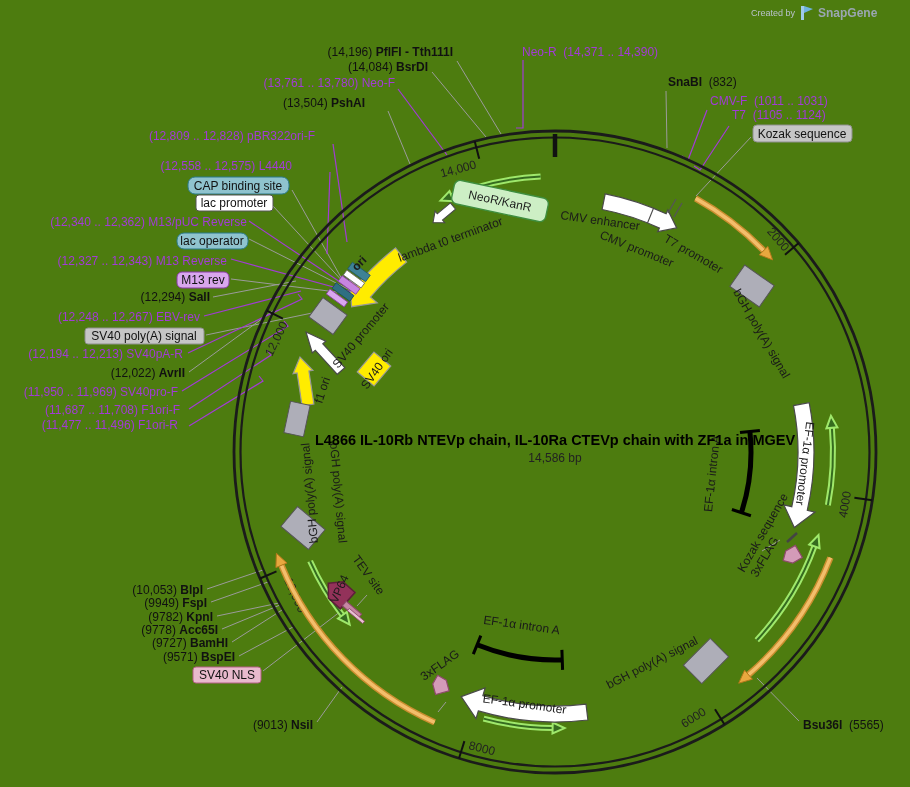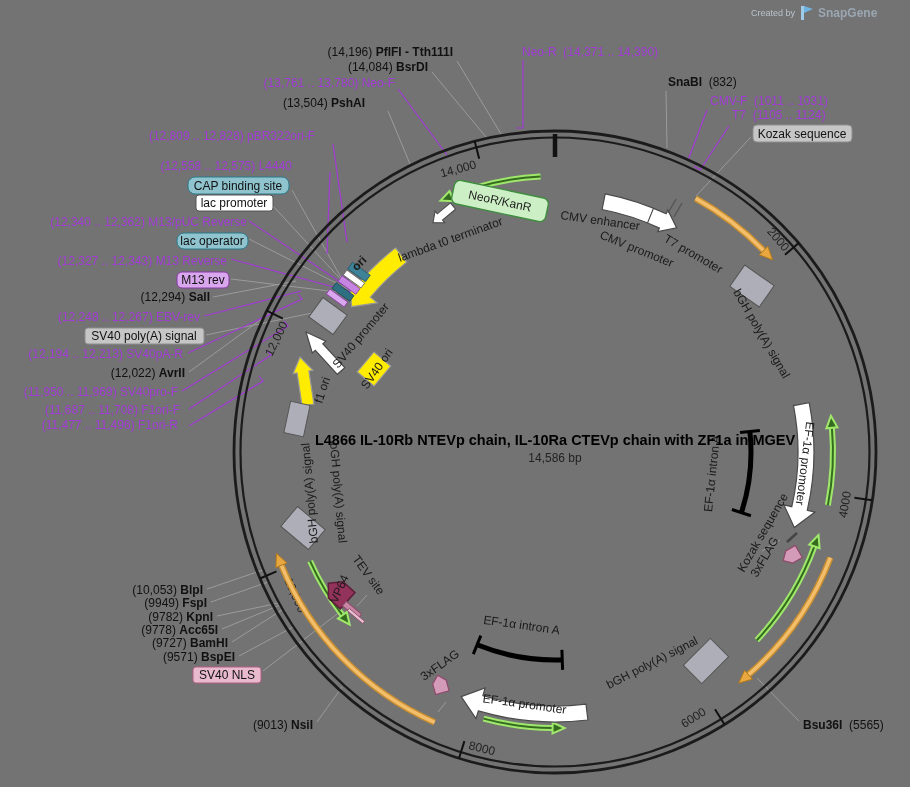--- a/index.html
+++ b/index.html
@@ -1,16 +1,16 @@
 <!DOCTYPE html>
 <html><head>
 <meta charset="utf-8">
 <style>
   html,body{margin:0;padding:0;background:#fff;}
-  .stage{position:relative;width:910px;height:787px;background:#737373;overflow:hidden;}
+  .stage{position:relative;width:910px;height:787px;background:#4d7c0f;overflow:hidden;}
   svg text{font-family:"Liberation Sans",sans-serif;}
   .t12{font-size:12px;fill:#111;}
   .b{font-weight:bold;}
   .pu{fill:#A23BD6;}
   .feat{font-size:12px;fill:#1a1a1a;}
   .tick{font-size:12px;fill:#222;}
   .boxlbl{font-size:12px;fill:#111;}
   .wm1{font-size:9px;fill:#b9c2cb;}
   .wm2{font-size:12px;fill:#9aa6b2;font-weight:bold;}
   .cl{stroke:#9b9b9b;stroke-width:1;fill:none;}

